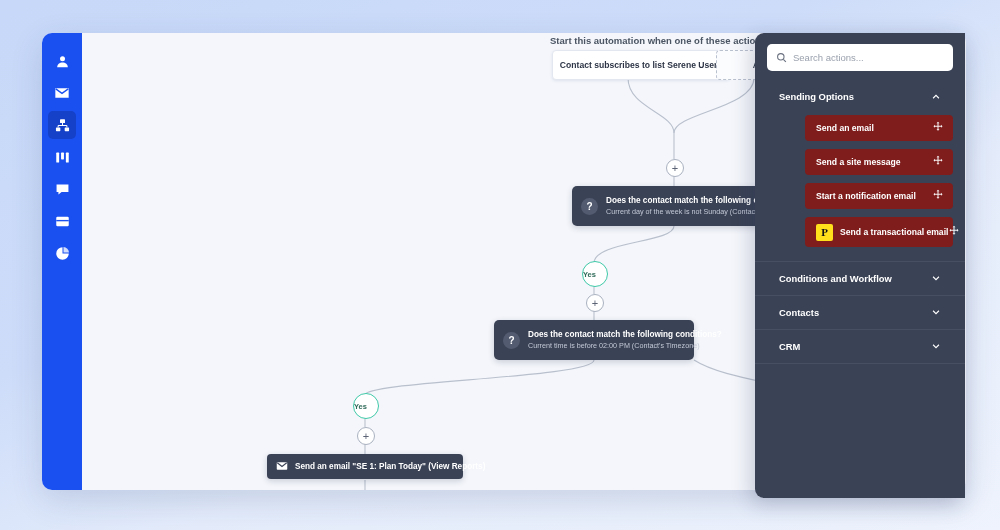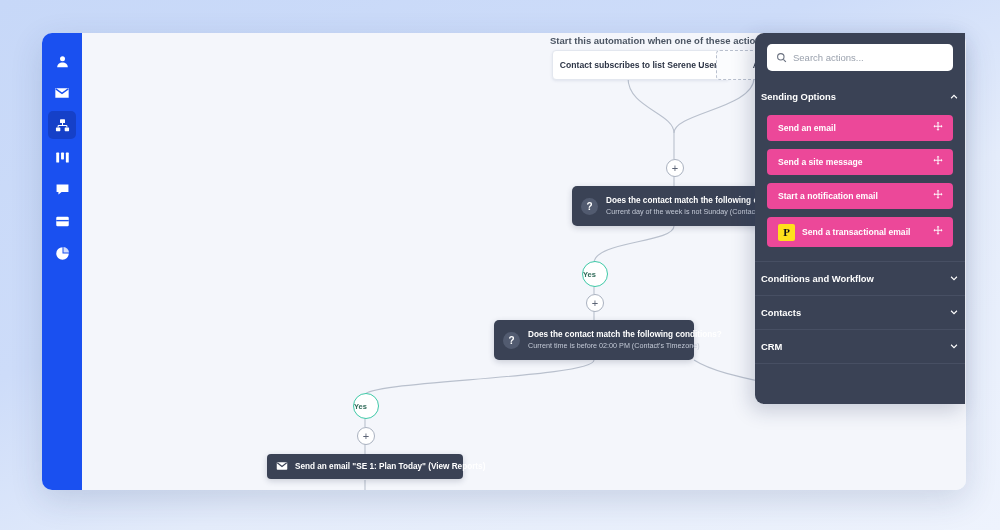--- a/index.html
+++ b/index.html
@@ -212,21 +212,21 @@
     line-height: 1;
     font-family: "Liberation Sans", sans-serif;
   }
 
   
   .actions-panel {
     position: absolute;
     left: 755px;
     top: 33px;
     width: 210px;
-    height: 371px;
+    height: 465px;
     background: #3a4255;
     border-radius: 9px 0 0 9px;
     overflow: hidden;
     box-shadow: -4px 6px 20px rgba(30,45,85,0.22);
   }
   .search-wrap {
     padding: 11px 12px 10px 12px;
   }
   .search-box {
     height: 27px;
@@ -248,42 +248,43 @@
     background: transparent;
     padding: 0;
   }
   .search-input::placeholder { color: #9aa1ad; }
 
   .cat-header {
     height: 30px;
     display: flex;
     align-items: center;
     justify-content: space-between;
-    padding: 0 6px;
+    padding: 0 24px;
     box-sizing: border-box;
     font-size: 9.4px;
     font-weight: bold;
     color: #ffffff;
     border-top: 1px solid #474f63;
   }
   .cat-header.first { border-top: none; }
   .chev { display: block; }
   .chev.up { transform: rotate(180deg); }
 
   .cat-body { padding: 4px 12px 6px 12px; }
   .action-item {
     height: 26px;
-    background: #ec4899;
+    background: #7f1d1d;
     border-radius: 4px;
     display: flex;
     align-items: center;
     justify-content: space-between;
     padding: 0 9px 0 11px;
     box-sizing: border-box;
     margin-bottom: 8px;
+    margin-left: 38px;
   }
   .action-item-left {
     display: flex;
     align-items: center;
     gap: 7px;
   }
   .action-item-label {
     font-size: 8.6px;
     font-weight: bold;
     color: #ffffff;

